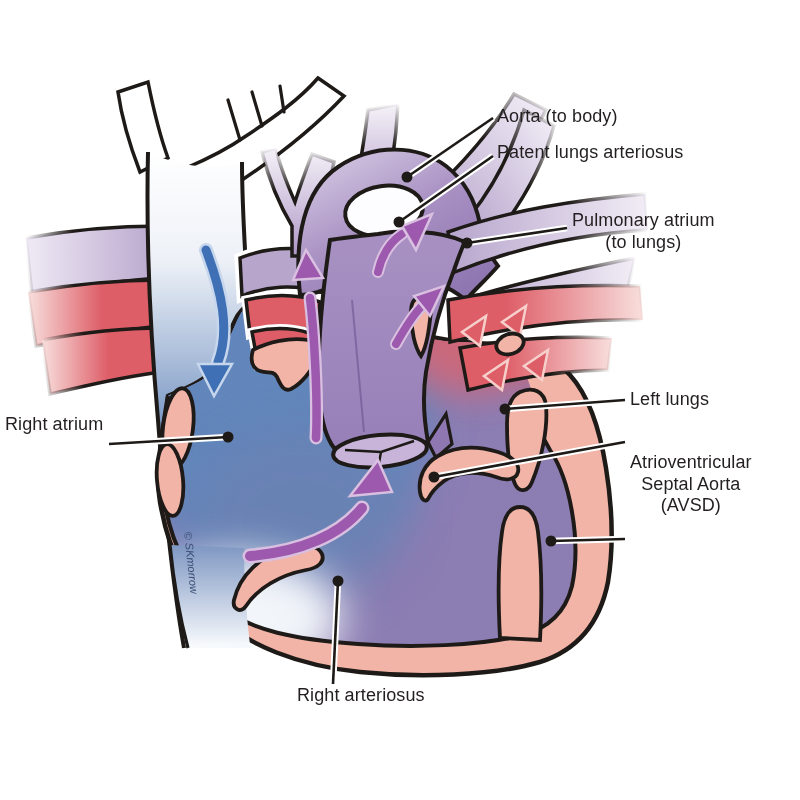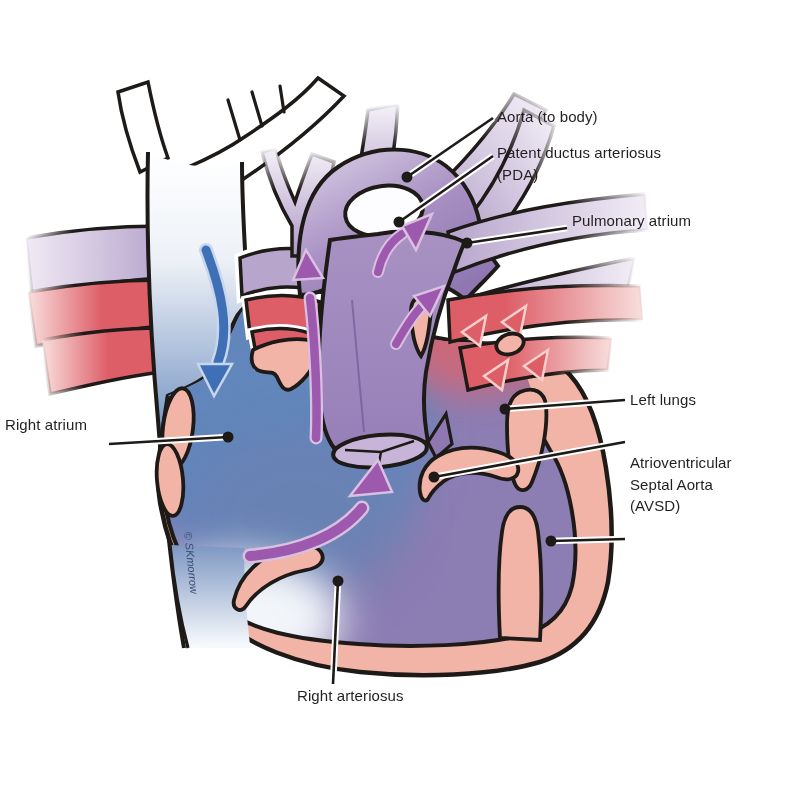--- a/index.html
+++ b/index.html
@@ -1,20 +1,20 @@
 <!DOCTYPE html>
 <html><head>
 <meta charset="utf-8">
 <style>
   html,body{margin:0;padding:0;background:#fff;}
   #stage{position:relative;width:800px;height:800px;background:#fff;overflow:hidden;
          font-family:"Liberation Sans","DejaVu Sans",sans-serif;}
   #art{position:absolute;left:0;top:0;}
-  .lbl{position:absolute;color:#231F20;font-size:15px;line-height:21.5px;
-       letter-spacing:0.1px;white-space:nowrap;}
+  .lbl{position:absolute;color:#231F20;font-size:18px;line-height:21.5px;
+       letter-spacing:0.1px;white-space:nowrap;text-align:center;}
   .lbl span{display:block;}
 </style>
 </head>
 <body>
 
 <div id="stage">
 <svg id="art" width="800" height="800" viewBox="0 0 800 800">
   <defs>
     <linearGradient id="gSVC" x1="0" y1="0" x2="0" y2="1">
       <stop offset="0" stop-color="#FFFFFF"></stop>
@@ -265,25 +265,25 @@
     </g>
   </g>
 
   <text transform="translate(184,532) rotate(84)" font-size="11" font-style="italic" fill="#3c4f75">© SKmorrow</text>
 </svg>
 
 <div class="lbl" style="left:497px;top:106px">
   <span>Aorta (to body)</span>
 </div>
 <div class="lbl" style="left:497px;top:142px">
-  <span>Patent ductus arteriosus</span>
-  <span>(PDA)</span>
+  <span>Patent lungs arteriosus</span>
 </div>
 <div class="lbl" style="left:572px;top:210px">
   <span>Pulmonary atrium</span>
+  <span>(to lungs)</span>
 </div>
 <div class="lbl" style="left:630px;top:389px">
   <span>Left lungs</span>
 </div>
 <div class="lbl" style="left:630px;top:452px">
   <span>Atrioventricular</span>
   <span>Septal Aorta</span>
   <span>(AVSD)</span>
 </div>
 <div class="lbl" style="left:5px;top:414px">

